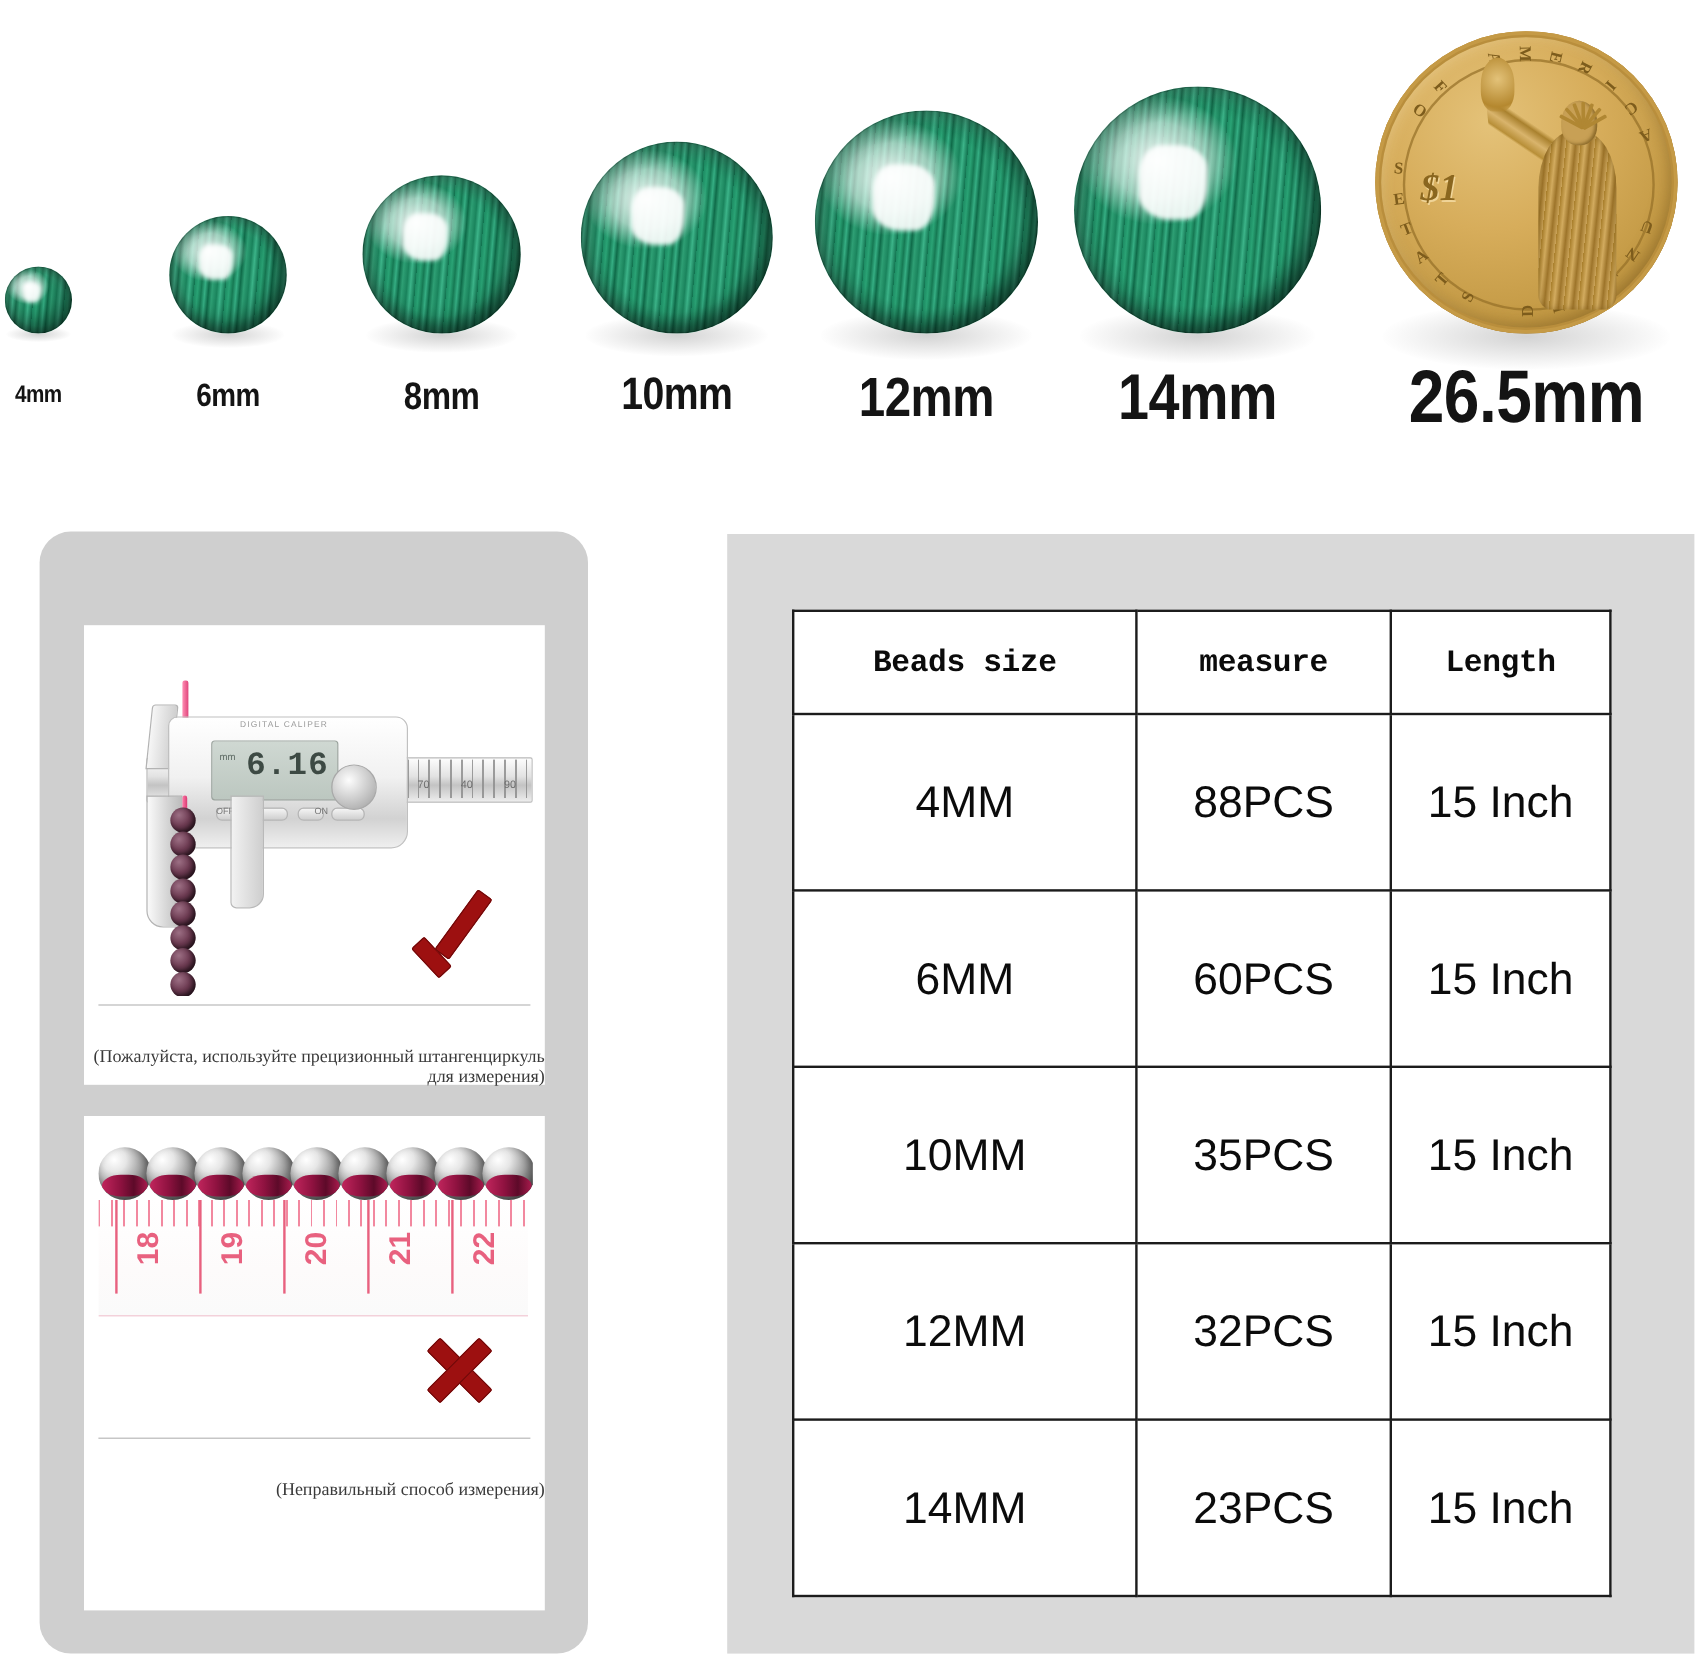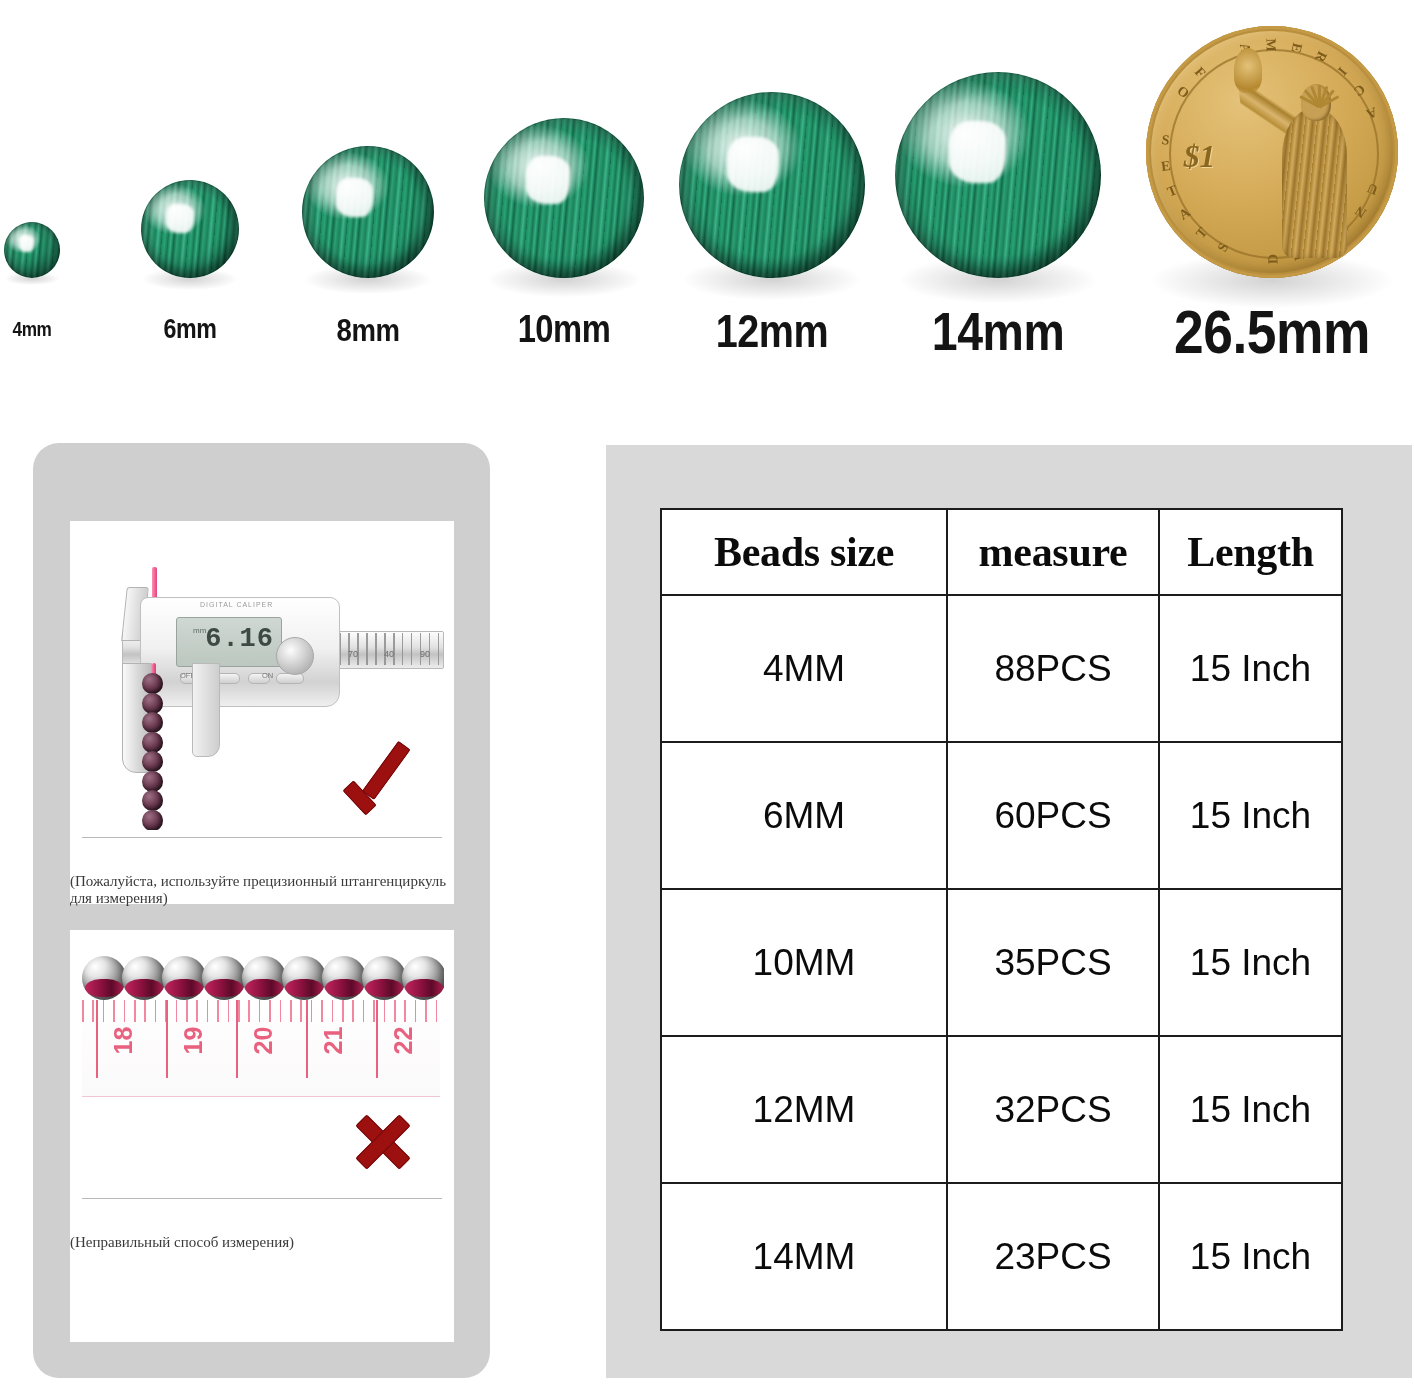--- a/index.html
+++ b/index.html
@@ -97,21 +97,21 @@
         font-family:"Liberation Sans",sans-serif;}
   .cal-body{position:absolute;left:60px;top:52px;width:198px;height:108px;
         background:linear-gradient(180deg,#ffffff 0%,#f1f1f1 46%,#d2d2d2 78%,#efefef 100%);
         border:1px solid #c0c0c0;border-radius:8px 10px 14px 6px;}
   .cal-lcd{position:absolute;left:96px;top:72px;width:104px;height:48px;
         background:linear-gradient(180deg,#cfd8d2 0%,#bcc7c0 100%);
         border:1.5px solid #9aa39d;border-radius:3px;}
   .cal-lcd-val{position:absolute;right:7px;top:6px;
         font-family:"Liberation Mono",monospace;font-size:27px;font-weight:bold;
         color:#3d4a44;letter-spacing:1px;}
-  .cal-lcd-mm{position:absolute;left:16px;top:8px;font-size:8px;color:#5d6a64;}
+  .cal-lcd-mm{position:absolute;left:6px;top:8px;font-size:8px;color:#5d6a64;}
   .cal-btn{position:absolute;top:128px;height:9px;border-radius:5px;
         background:linear-gradient(180deg,#f4f4f4,#cfcfcf);border:1px solid #b5b5b5;}
   .cal-btn-lbl{position:absolute;top:126px;font-size:7.5px;color:#777;}
   .cal-jaw-upper{position:absolute;left:44px;top:42px;width:20px;height:52px;
         background:linear-gradient(90deg,#f6f6f6,#cfcfcf);border:1px solid #b3b3b3;
         border-radius:3px 3px 0 0;transform:skewX(-6deg);}
   .cal-jaw-left{position:absolute;left:42px;top:118px;width:28px;height:108px;
         background:linear-gradient(90deg,#fafafa,#d4d4d4 60%,#bdbdbd);
         border:1px solid #b3b3b3;border-radius:0 0 5px 14px;}
   .cal-jaw-mid{position:absolute;left:112px;top:118px;width:26px;height:92px;
@@ -162,35 +162,35 @@
   .x-mark{position:absolute;right:30px;bottom:6px;width:62px;height:62px;}
   .x-mark i{position:absolute;left:0;top:24px;width:62px;height:16px;
         background:#9d1010;border-radius:2px;box-shadow:0 0 0 1px #6d0909 inset;}
   .x-mark i:nth-child(1){transform:rotate(45deg);}
   .x-mark i:nth-child(2){transform:rotate(-45deg);}
 
   .photo-rule{position:absolute;left:12px;right:12px;height:1px;background:#b9b9b9;}
 
   .cap-en{position:absolute;left:0;width:100%;text-align:center;
         font-family:"Liberation Serif",serif;font-weight:bold;font-size:19px;color:#2a2a2a;}
-  .cap-ru{position:absolute;left:0;width:100%;text-align:left;
+  .cap-ru{position:absolute;left:0;width:100%;text-align:right;
         font-family:"Liberation Serif",serif;font-size:15px;color:#3a3a3a;}
 
   
   #size-panel{position:absolute;left:606px;top:445px;width:806px;height:933px;
         background:#d9d9d9;}
   #size-title{position:absolute;left:0;top:12px;width:100%;text-align:center;
         font-family:"Liberation Serif",serif;font-style:italic;font-weight:bold;
         font-size:39px;color:#141414;}
   #size-table{position:absolute;left:54px;top:63px;width:681px;height:812px;
         border-collapse:collapse;background:#ffffff;table-layout:fixed;}
   #size-table td,#size-table th{border:2.5px solid #1c1c1c;background:#ffffff;
         text-align:center;vertical-align:middle;color:#0b0b0b;padding:0;}
-  #size-table th{height:84px;font-family:Liberation Serif, serif;
-        font-weight:bold;font-size:42px;letter-spacing:-.3px;}
+  #size-table th{height:84px;font-family:Liberation Mono, monospace;
+        font-weight:bold;font-size:26px;letter-spacing:-.3px;}
   #size-table td{height:145px;font-family:"Liberation Sans",sans-serif;
         font-weight:normal;font-size:37px;}
   #size-table col.c1{width:286px;} #size-table col.c2{width:212px;} #size-table col.c3{width:183px;}
 </style>
 </head>
 <body>
 
 <div id="bead-row">
     <div class="bead-cell" style="left: -26px; width: 116px; height: 420px; bottom: 0px;">
       <div class="bead-shadow" style="width: 53.2px; height: 12.32px; left: 31.4px; top: 272.4px;"></div>

